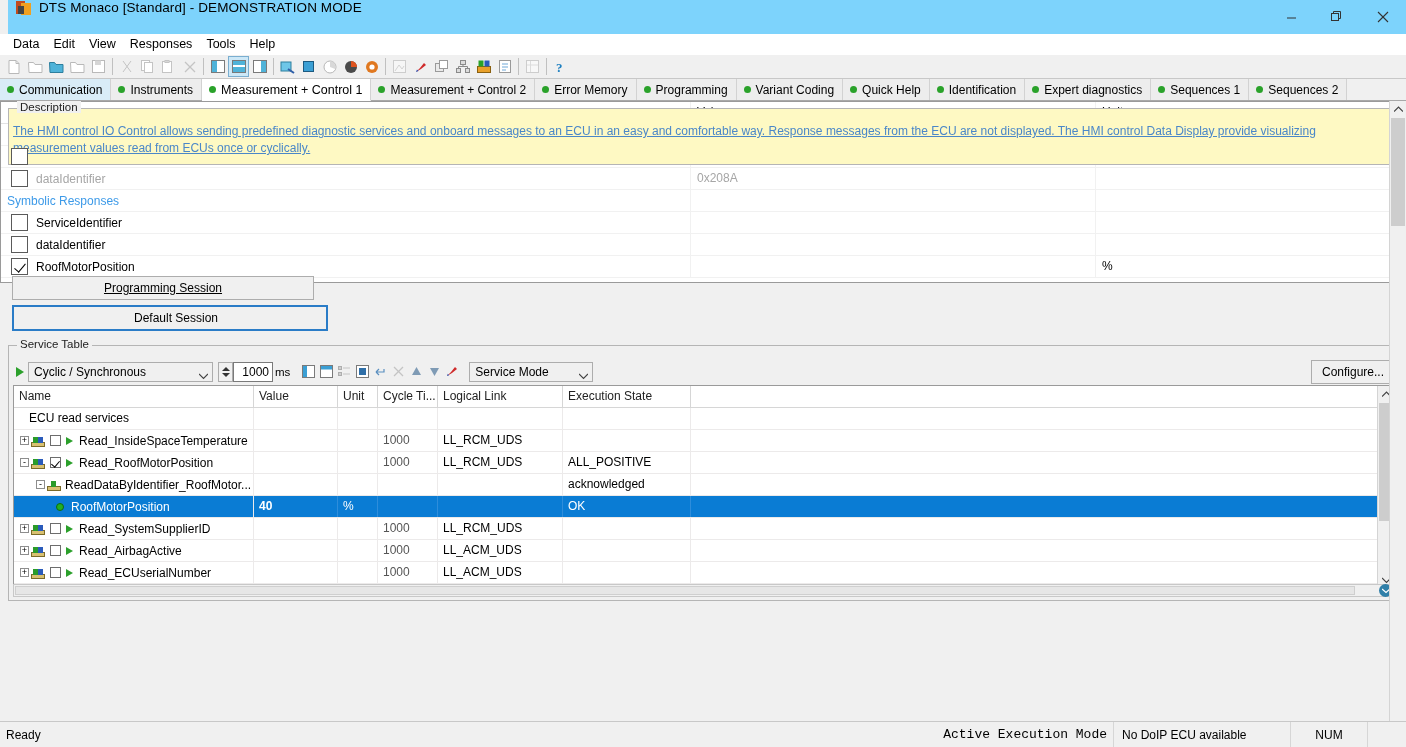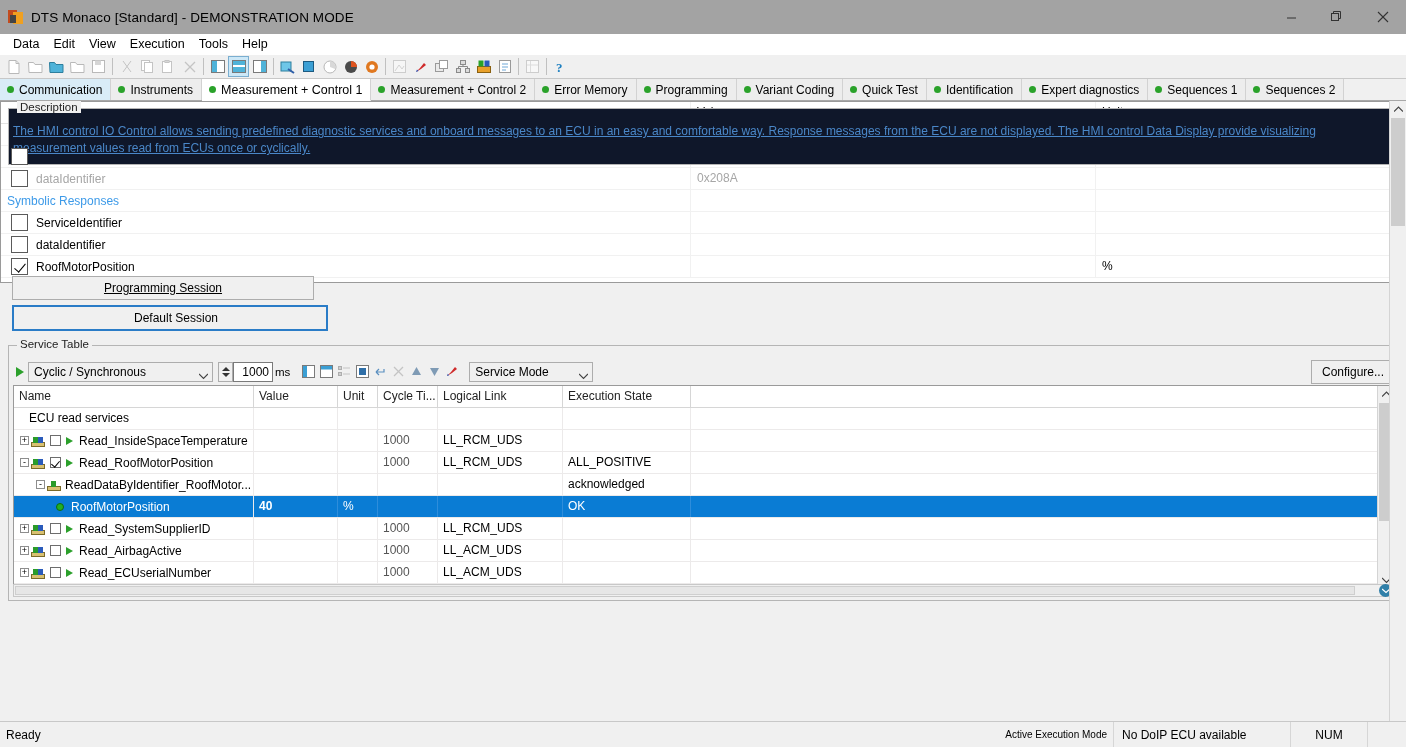--- a/index.html
+++ b/index.html
@@ -5,21 +5,21 @@
   html,body{margin:0;padding:0;}
   body{
     width:1406px;height:747px;overflow:hidden;
     font-family:"Liberation Sans","DejaVu Sans",sans-serif;
     font-size:12px;color:#000;background:#f0f0f0;
     -webkit-font-smoothing:none;
   }
   .app{width:1406px;height:747px;position:relative;background:#f0f0f0;display:flex;flex-direction:column;}
 
   
-  .titlebar{height:34px;background:#a3a3a3;display:flex;align-items:center;flex:0 0 auto;}
+  .titlebar{height:34px;background:#7dd3fc;display:flex;flex:0 0 auto;margin-left:8px;}
   .app-icon{width:16px;height:16px;margin-left:8px;margin-right:7px;position:relative;flex:0 0 auto;}
   .app-icon .sq1{position:absolute;left:0;top:1px;width:9px;height:13px;background:#c24b1e;}
   .app-icon .sq2{position:absolute;left:5px;top:3px;width:10px;height:12px;background:#f0a020;}
   .app-icon .sq3{position:absolute;left:2px;top:6px;width:6px;height:8px;background:#444;}
   .title-text{font-size:13.5px;color:#000;letter-spacing:.1px;}
   .winbtns{margin-left:auto;display:flex;height:34px;}
   .winbtn{width:46px;height:34px;display:flex;align-items:center;justify-content:center;color:#333;font-size:12px;}
   .winbtn svg{display:block;}
 
   
@@ -38,21 +38,21 @@
   .tab{display:flex;align-items:center;padding:0 8px 0 7px;font-size:12px;color:#000;
        background:#ededed;border-right:1px solid #d2d2d2;white-space:nowrap;}
   .tab.active{background:#fff;border-bottom:1px solid #fff;margin-bottom:-1px;}
   .tab.first{background:#d9ecf7;}
   .dot{width:7px;height:7px;border-radius:50%;margin-right:5px;flex:0 0 auto;}
   .tabfill{flex:1 1 auto;background:#f0f0f0;}
 
   
   .content{flex:1 1 auto;position:relative;background:#f0f0f0;padding:0;}
 
-  .group{position:absolute;border:1px solid #b5b5b5;background:#0f172a;}
+  .group{position:absolute;border:1px solid #b5b5b5;background:#fef9c3;}
   .group>.glabel{position:absolute;top:-8px;left:8px;background:#f0f0f0;padding:0 3px;font-size:11.5px;color:#222;}
 
   
   #desc{left:8px;top:7px;width:1390px;height:55px;}
   .desc-text{position:absolute;left:4px;top:14px;width:1376px;line-height:17px;font-size:12px;
              color:#4a87c8;text-decoration:underline;}
 
   
   .sessbtn{position:absolute;width:300px;height:22px;background:#f0f0f0;border:1px solid #adadad;
            display:flex;align-items:center;justify-content:center;font-size:12px;color:#000;}
@@ -126,21 +126,21 @@
                   border-width:0 1.6px 1.6px 0;transform:rotate(40deg);}
   .section{color:#3d9ae8;font-size:12px;padding-left:6px;}
   .greytext{color:#a6a6a6;}
 
   
   .statusbar{position:absolute;left:0;bottom:0;width:1406px;height:25px;background:#f0f0f0;border-top:1px solid #c8c8c8;
              display:flex;align-items:center;}
   .st-ready{padding-left:6px;font-size:12px;}
   .st-right{margin-left:auto;display:flex;align-items:center;height:25px;}
   .st-cell{font-size:12px;padding:0 8px;height:25px;display:flex;align-items:center;border-left:1px solid #d6d6d6;}
-  .st-mode{font-size:10px;padding-right:6px;}
+  .st-mode{font-size:13px;padding-right:6px;font-family:Liberation Mono, monospace;}
 </style>
 </head>
 <body>
 
 <div class="app">
 
   <div class="titlebar">
     <div class="app-icon">
       <div class="sq1"></div>
         <div class="sq2"></div>
@@ -165,21 +165,21 @@
           <line x1="11" y1="1" x2="1" y2="11" stroke="#333" stroke-width="1.1"></line>
         </svg>
       </div>
     </div>
   </div>
 
   <div class="menubar">
     <div class="menuitem">Data</div>
     <div class="menuitem">Edit</div>
     <div class="menuitem">View</div>
-    <div class="menuitem">Execution</div>
+    <div class="menuitem">Responses</div>
     <div class="menuitem">Tools</div>
     <div class="menuitem">Help</div>
   </div>
 
   <div class="toolbar">
     <div class="tbtn">
       <svg width="13" height="14">
           <path d="M1,0.5 h7 l3,3 v10 h-10 z" fill="#fff" stroke="#b9b9b9"></path>
           <path d="M8,0.5 v3 h3" fill="none" stroke="#b9b9b9"></path>
         </svg>
@@ -362,21 +362,21 @@
       <div class="tab">
         <span class="dot" style="background: rgb(42, 162, 42);"></span>
         <span>Programming</span>
       </div>
       <div class="tab">
         <span class="dot" style="background: rgb(42, 162, 42);"></span>
         <span>Variant Coding</span>
       </div>
       <div class="tab">
         <span class="dot" style="background: rgb(42, 162, 42);"></span>
-        <span>Quick Test</span>
+        <span>Quick Help</span>
       </div>
       <div class="tab">
         <span class="dot" style="background: rgb(42, 162, 42);"></span>
         <span>Identification</span>
       </div>
       <div class="tab">
         <span class="dot" style="background: rgb(42, 162, 42);"></span>
         <span>Expert diagnostics</span>
       </div>
       <div class="tab">

